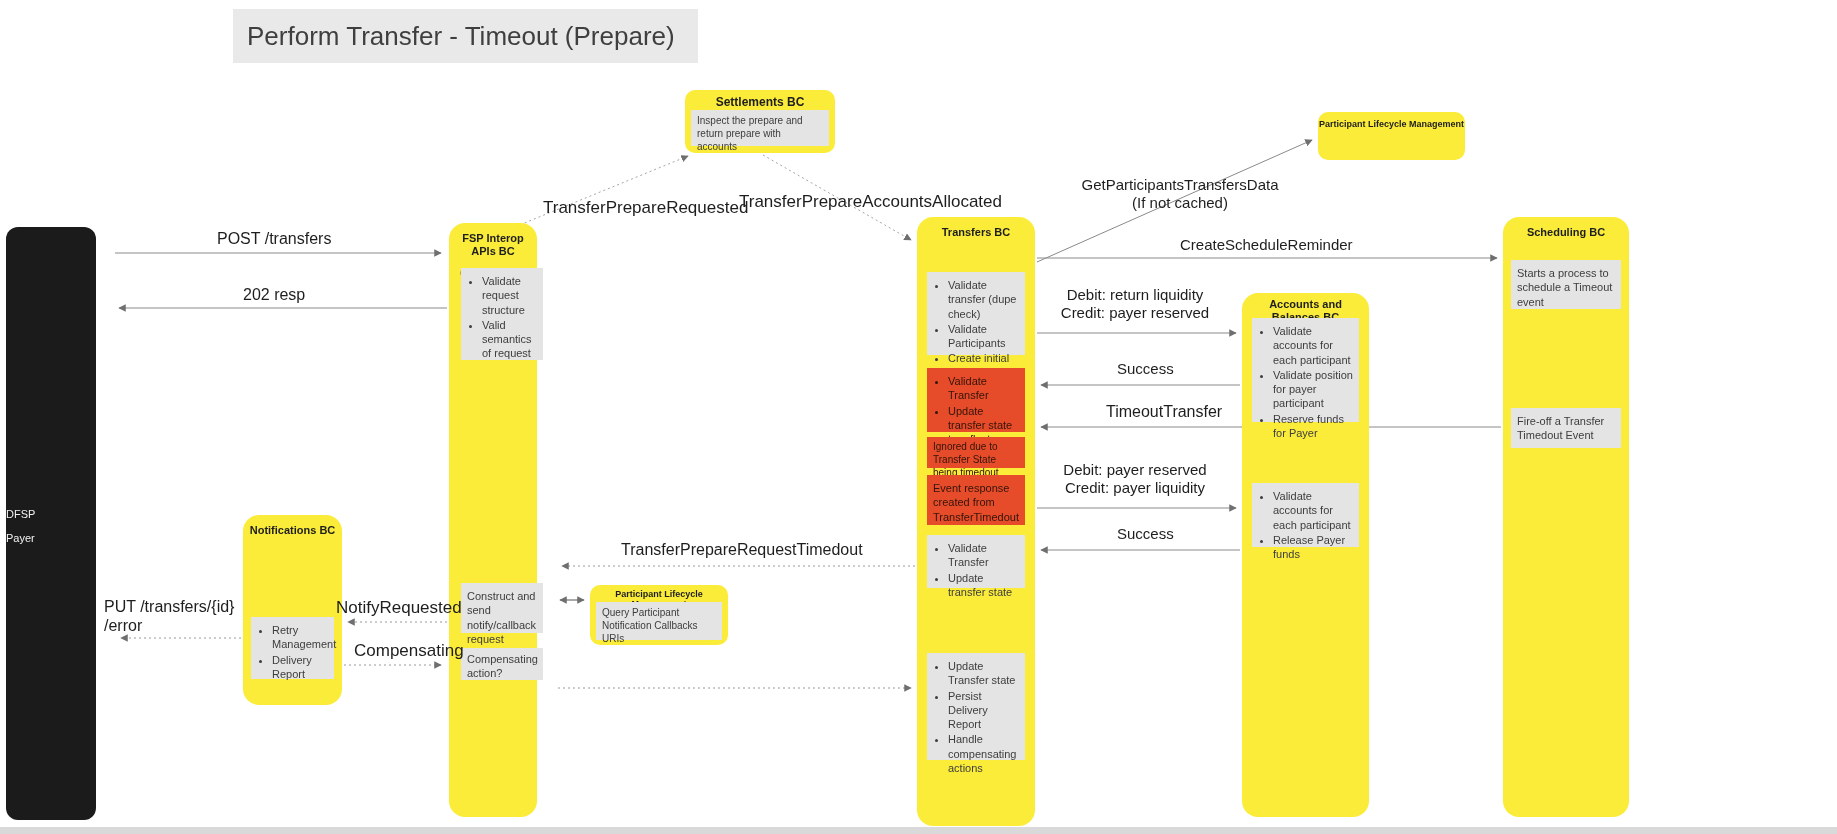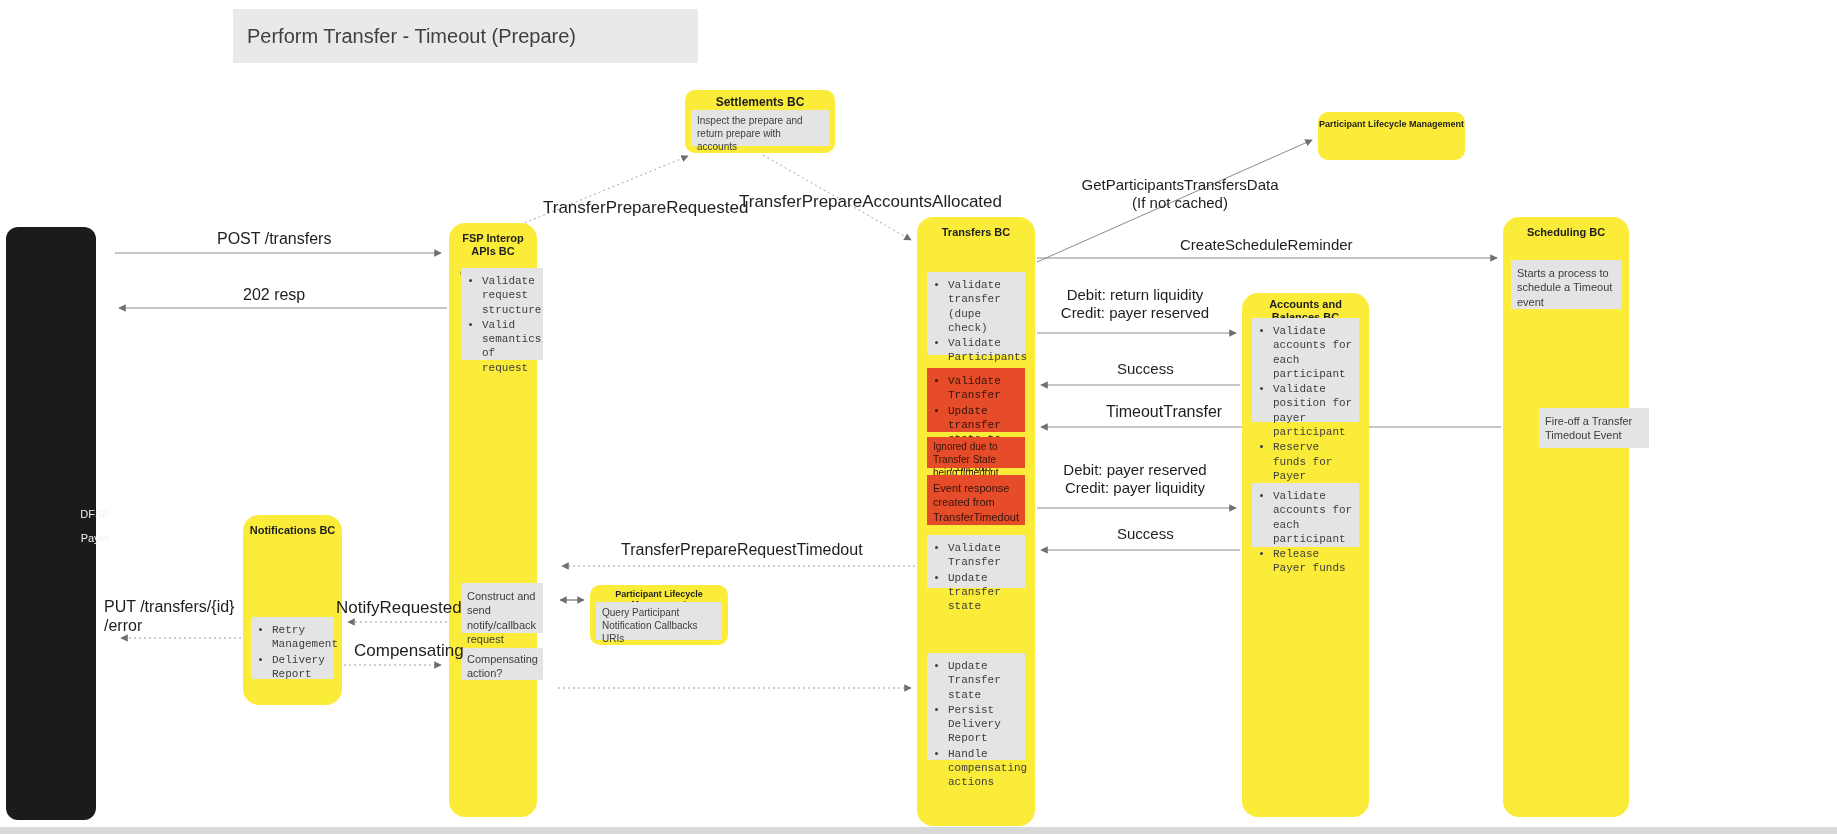--- a/index.html
+++ b/index.html
@@ -3,32 +3,32 @@
 <meta charset="utf-8">
 <style>
   :root{
     --yellow:#FBEC3A; --red:#E74C2A; --gray_box:#E4E4E4; --title_bg:#E9E9E9; --actor_black:#1B1B1B;
   }
   html,body{margin:0;padding:0;background:#fff;}
   body{font-family:"Liberation Sans",sans-serif;}
   .canvas{position:relative;width:1837px;height:834px;background:#fff;overflow:hidden;}
   svg.wires{position:absolute;left:0;top:0;z-index:0;}
   .title{position:absolute;left:233px;top:9px;width:465px;height:54px;background:var(--title_bg);
-         color:#3f3f3f;font-size:20px;line-height:54px;padding-left:14px;box-sizing:border-box;z-index:1;}
+         color:#3f3f3f;font-size:26px;line-height:54px;padding-left:14px;box-sizing:border-box;z-index:1;}
   .actor{position:absolute;left:6px;top:227px;width:90px;height:593px;background:var(--actor_black);
          border-radius:12px;z-index:1;color:#f2f2f2;font-size:11px;}
-  .actor .aline{position:absolute;width:100%;text-align:center;padding-left:44px;}
+  .actor .aline{position:absolute;width:100%;}
   .col{position:absolute;background:var(--yellow);border-radius:16px;z-index:1;}
   .col-header{font-weight:bold;font-size:11px;text-align:center;padding:9px 6px 0 6px;color:#1e1e1e;line-height:1.2;}
   .col-sub{font-size:10.5px;text-align:center;padding-top:8px;color:#2a2a2a;}
   .gbox{position:absolute;background:var(--gray_box);color:#3d3d3d;font-size:11px;line-height:1.3;
         padding:6px 6px;box-sizing:border-box;}
   .rbox{background:var(--red);color:#33140a;}
   .gbox ul{margin:0;padding-left:15px;}
-  .gbox li{margin:0 0 1px 0;font-family:Liberation Mono, monospace;}
+  .gbox li{margin:0 0 1px 0;}
   .note{position:absolute;background:var(--yellow);border-radius:10px;z-index:2;}
   .note-header{font-weight:bold;font-size:12px;text-align:center;padding-top:5px;color:#1e1e1e;}
   .note-header.small{font-size:9px;padding-top:4px;}
   .note .gbox{font-size:10px;padding:4px 6px;}
   .lbl{position:absolute;color:#1e1e1e;font-size:16px;white-space:nowrap;z-index:3;line-height:1.2;}
   .lbl.big{font-size:17px;}
   .lbl.med{font-size:15px;}
   .lbl.center{text-align:center;}
   .lbl.wrap{white-space:normal;word-break:break-all;}
   .bottom-strip{position:absolute;left:0;bottom:0;width:100%;height:7px;background:#D9D9D9;z-index:4;}
@@ -154,21 +154,21 @@
       <ul>
           <li>Validate accounts for each participant</li>
           <li>Release Payer funds</li>
         </ul>
     </div>
   </div>
 
   <div class="col" style="left:1503px;top:217px;width:126px;height:600px;">
     <div class="col-header">Scheduling BC</div>
     <div class="gbox" style="left:8px;top:43px;width:110px;height:49px;">Starts a process to schedule a Timeout event</div>
-    <div class="gbox" style="left:8px;top:191px;width:110px;height:40px;margin-left:28px;">Fire-off a Transfer Timedout Event</div>
+    <div class="gbox" style="left:8px;top:191px;width:110px;height:40px;">Fire-off a Transfer Timedout Event</div>
   </div>
 
   <div class="lbl" style="left:217px;top:229px;">POST /transfers</div>
   <div class="lbl" style="left:243px;top:285px;">202 resp</div>
   <div class="lbl big" style="left:543px;top:198px;">TransferPrepareRequested</div>
   <div class="lbl big" style="left:739px;top:192px;">TransferPrepareAccountsAllocated</div>
   <div class="lbl med center" style="left:1060px;top:176px;width:240px;">
     <div>GetParticipantsTransfersData</div>
     <div>(If not cached)</div>
   </div>

